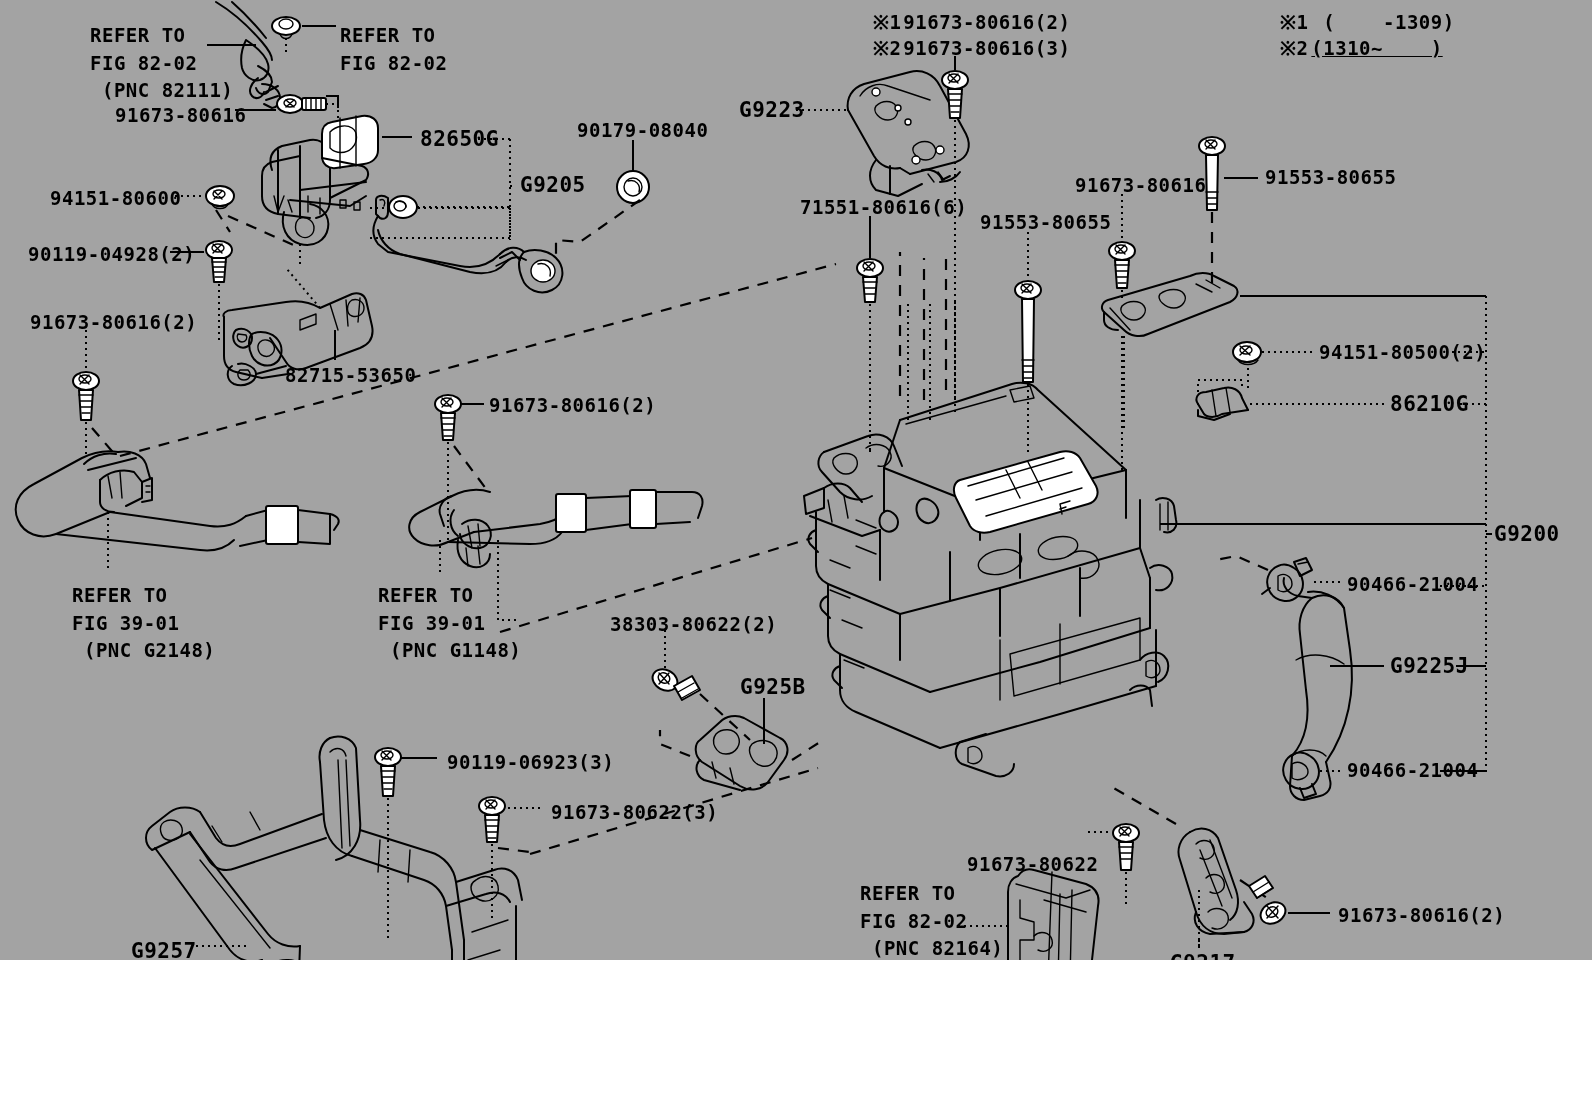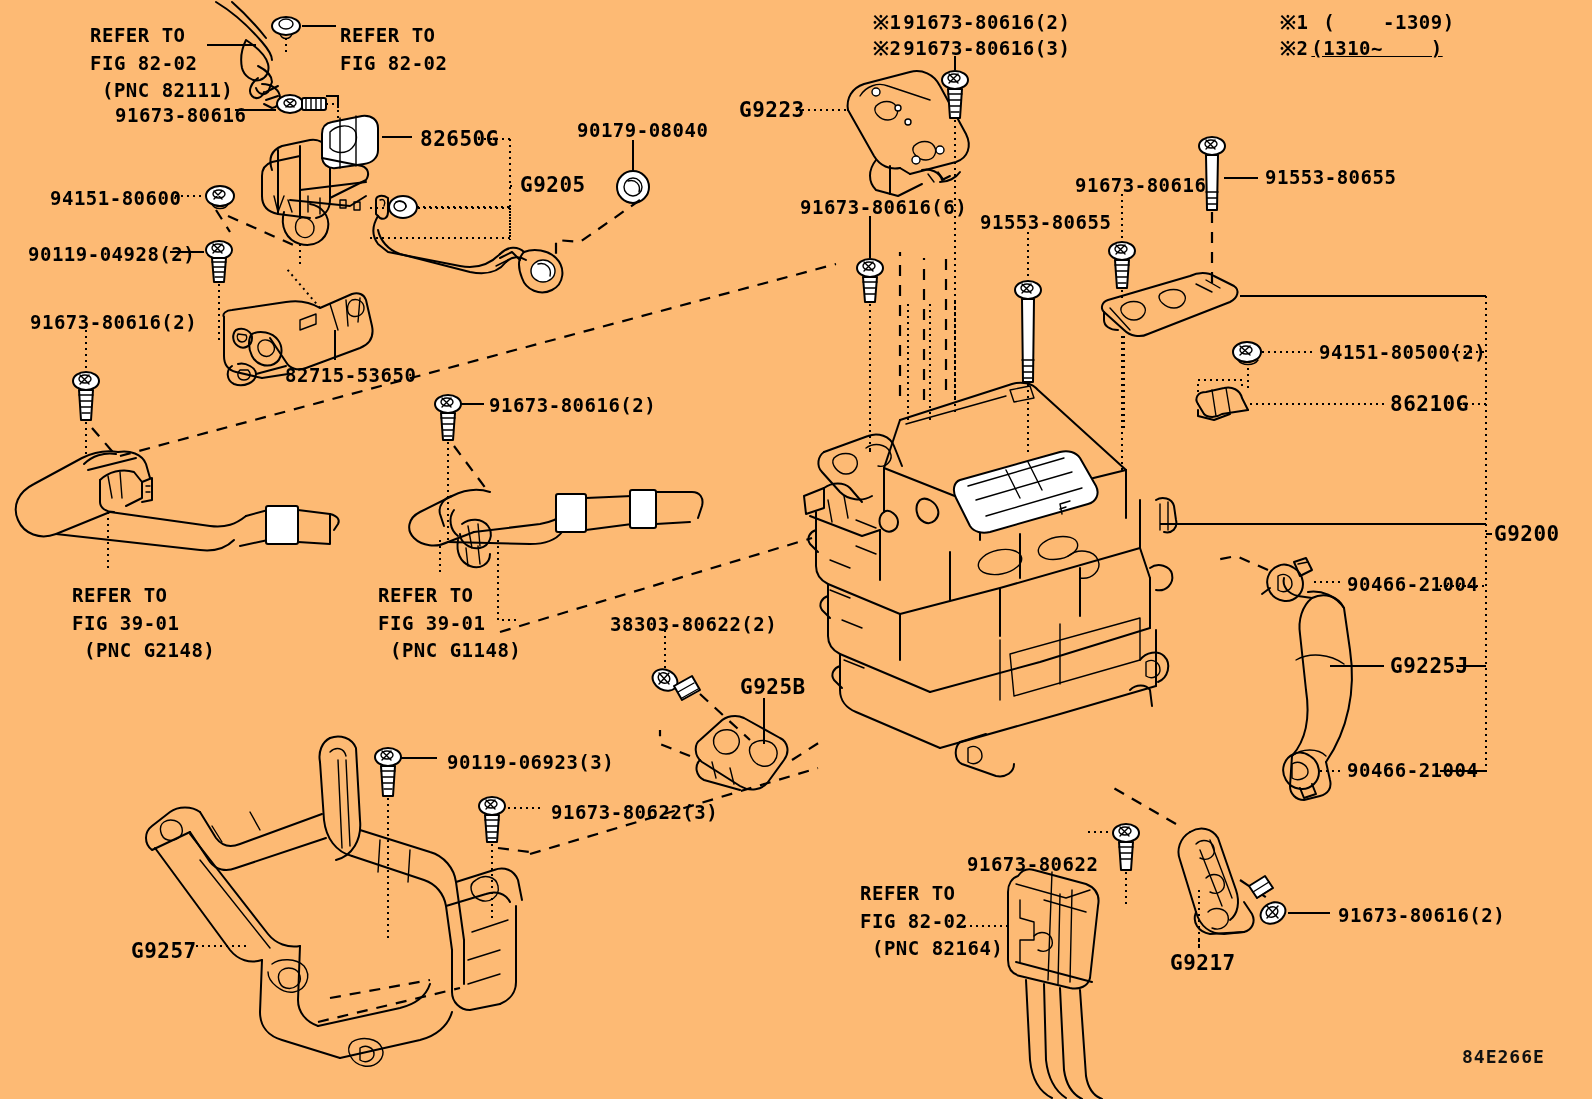--- a/index.html
+++ b/index.html
@@ -1,16 +1,16 @@
 <!DOCTYPE html>
 <html><head>
 <meta charset="utf-8">
 <style>
   html,body{margin:0;padding:0;background:#fff;}
-  #page{position:relative;width:1592px;height:1099px;background:#fdba74;
+  #page{position:relative;width:1592px;height:960px;background:#a3a3a3;
         font-family:"DejaVu Sans Mono","Liberation Mono",monospace;
         color:#000;overflow:hidden;}
   .lbl{position:absolute;white-space:pre;font-weight:bold;font-size:19px;
        letter-spacing:0.5px;line-height:1.32;}
   .lbl.big{font-size:21px;}
   .refer{position:absolute;white-space:pre;font-weight:bold;font-size:19px;
          line-height:1.45;letter-spacing:0.5px;}
   .fig{position:absolute;font-weight:bold;font-size:18px;letter-spacing:1px;color:#111;text-align:center;}
   svg.art{position:absolute;left:0;top:0;width:1592px;height:1099px;pointer-events:none;}
   .ln{stroke:#000;stroke-width:2;fill:none;}
@@ -614,21 +614,21 @@
   <div class="lbl" style="left:28px;top:242px">90119-04928(2)</div>
 
   <div class="lbl" style="left:30px;top:310px">91673-80616(2)</div>
 
   <div class="lbl" style="left:285px;top:363px">82715-53650</div>
 
   <div class="lbl" style="left:489px;top:393px">91673-80616(2)</div>
 
   <div class="lbl big" style="left:739px;top:97px">G9223</div>
 
-  <div class="lbl" style="left:800px;top:195px">91673-80616(6)</div>
+  <div class="lbl" style="left:800px;top:195px">71551-80616(6)</div>
 
   <div class="lbl" style="left:980px;top:210px">91553-80655</div>
 
   <div class="lbl" style="left:1075px;top:173px">91673-80616</div>
 
   <div class="lbl" style="left:1265px;top:165px">91553-80655</div>
 
   <div class="lbl" style="left:1319px;top:340px">94151-80500(2)</div>
 
   <div class="lbl big" style="left:1390px;top:391px">86210G</div>

